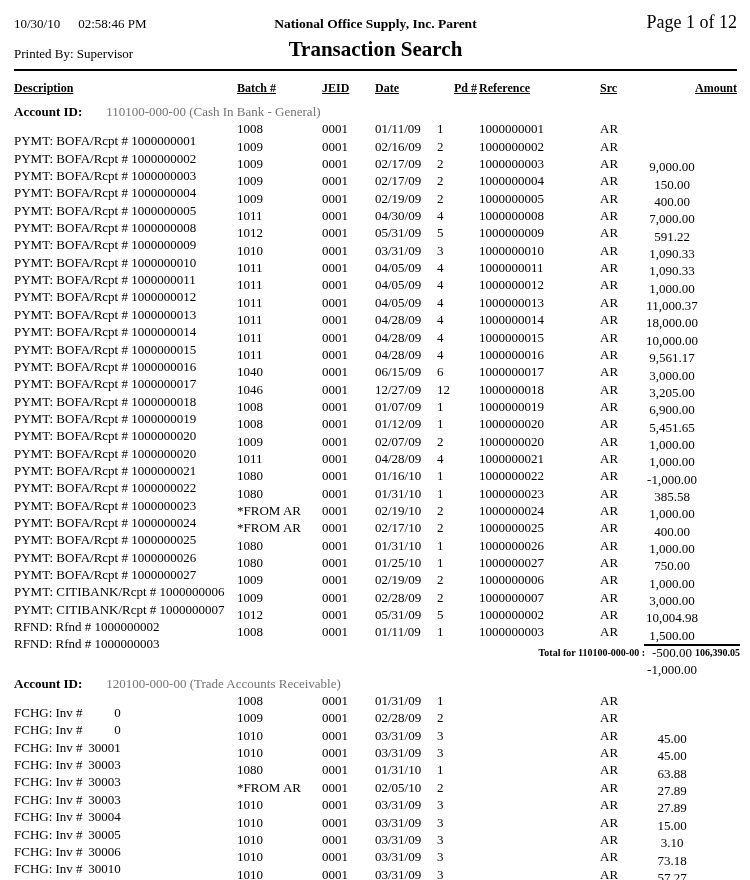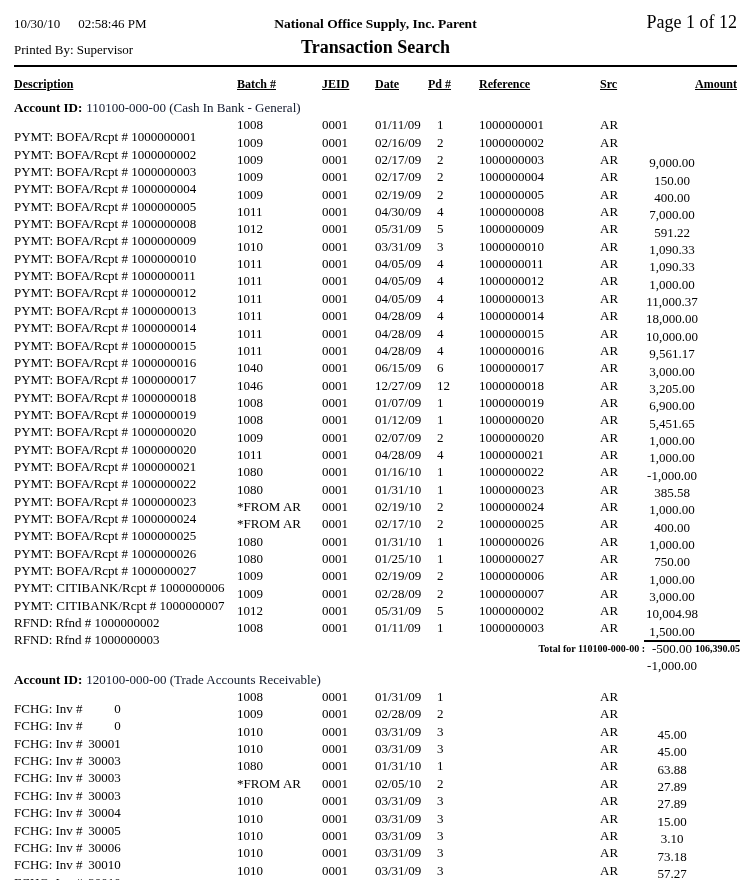--- a/index.html
+++ b/index.html
@@ -11,42 +11,42 @@
   }
   .report { width:750px; padding:12px 13px 0 14px; }
   .inner { position:relative; width:723px; }
 
   
   .hdr-grid { display:grid; grid-template-columns:1fr auto 1fr; align-items:baseline; }
   .hdr-left { justify-self:start; font-size:13px; white-space:nowrap; }
   .hdr-center { justify-self:center; font-size:13.5px; font-weight:bold; white-space:nowrap; }
   .hdr-right { justify-self:end; font-size:18px; white-space:nowrap; }
   .hdr-grid2 { display:grid; grid-template-columns:1fr auto 1fr; align-items:end; margin-top:4px; }
-  .report-title { justify-self:center; font-size:18px; font-weight:bold; white-space:nowrap; }
+  .report-title { justify-self:center; font-size:21px; font-weight:bold; white-space:nowrap; }
   .hdr-rule { border:none; border-top:2px solid #000; margin-top:7px; }
 
   .time-gap { display:inline-block; width:18px; }
 
   
   .colhead { position:relative; height:17px; margin-top:10px; font-size:12px; font-weight:bold; }
   .colhead span { position:absolute; top:0; text-decoration:underline; white-space:nowrap; }
   .ch-desc  { left:0; }
   .ch-batch { left:223px; }
   .ch-jeid  { left:308px; }
   .ch-date  { left:361px; }
-  .ch-pd    { left:414px; }
+  .ch-pd    { left:440px; }
   .ch-ref   { left:465px; }
   .ch-src   { left:586px; }
   .ch-amt   { right:0; text-align:right; }
 
   
   .section { margin-top:6px; }
   .acct-line { position:relative; height:17.4px; font-size:13px; white-space:nowrap; }
   .acct-label { font-weight:bold; }
-  .acct-val { color:#0f172a; margin-left:4px; }
+  .acct-val { color:#737373; margin-left:24px; }
 
   .trow { position:relative; height:17.35px; font-size:13px; white-space:nowrap; }
   .trow span { position:absolute; top:0; white-space:nowrap; }
   .c-desc  { left:0; width:221px; overflow:hidden; }
   .c-desc .d1 { position:static; display:inline-block; min-width:62px;margin-top:12px; }
   .c-desc .d2 { position:static; }
   .c-desc .inv { position:static; display:inline-block; width:38px; text-align:right; }
   .c-batch { left:223px; width:82px; }
   .c-jeid  { left:308px; width:48px; }
   .c-date  { left:361px; width:58px; }

